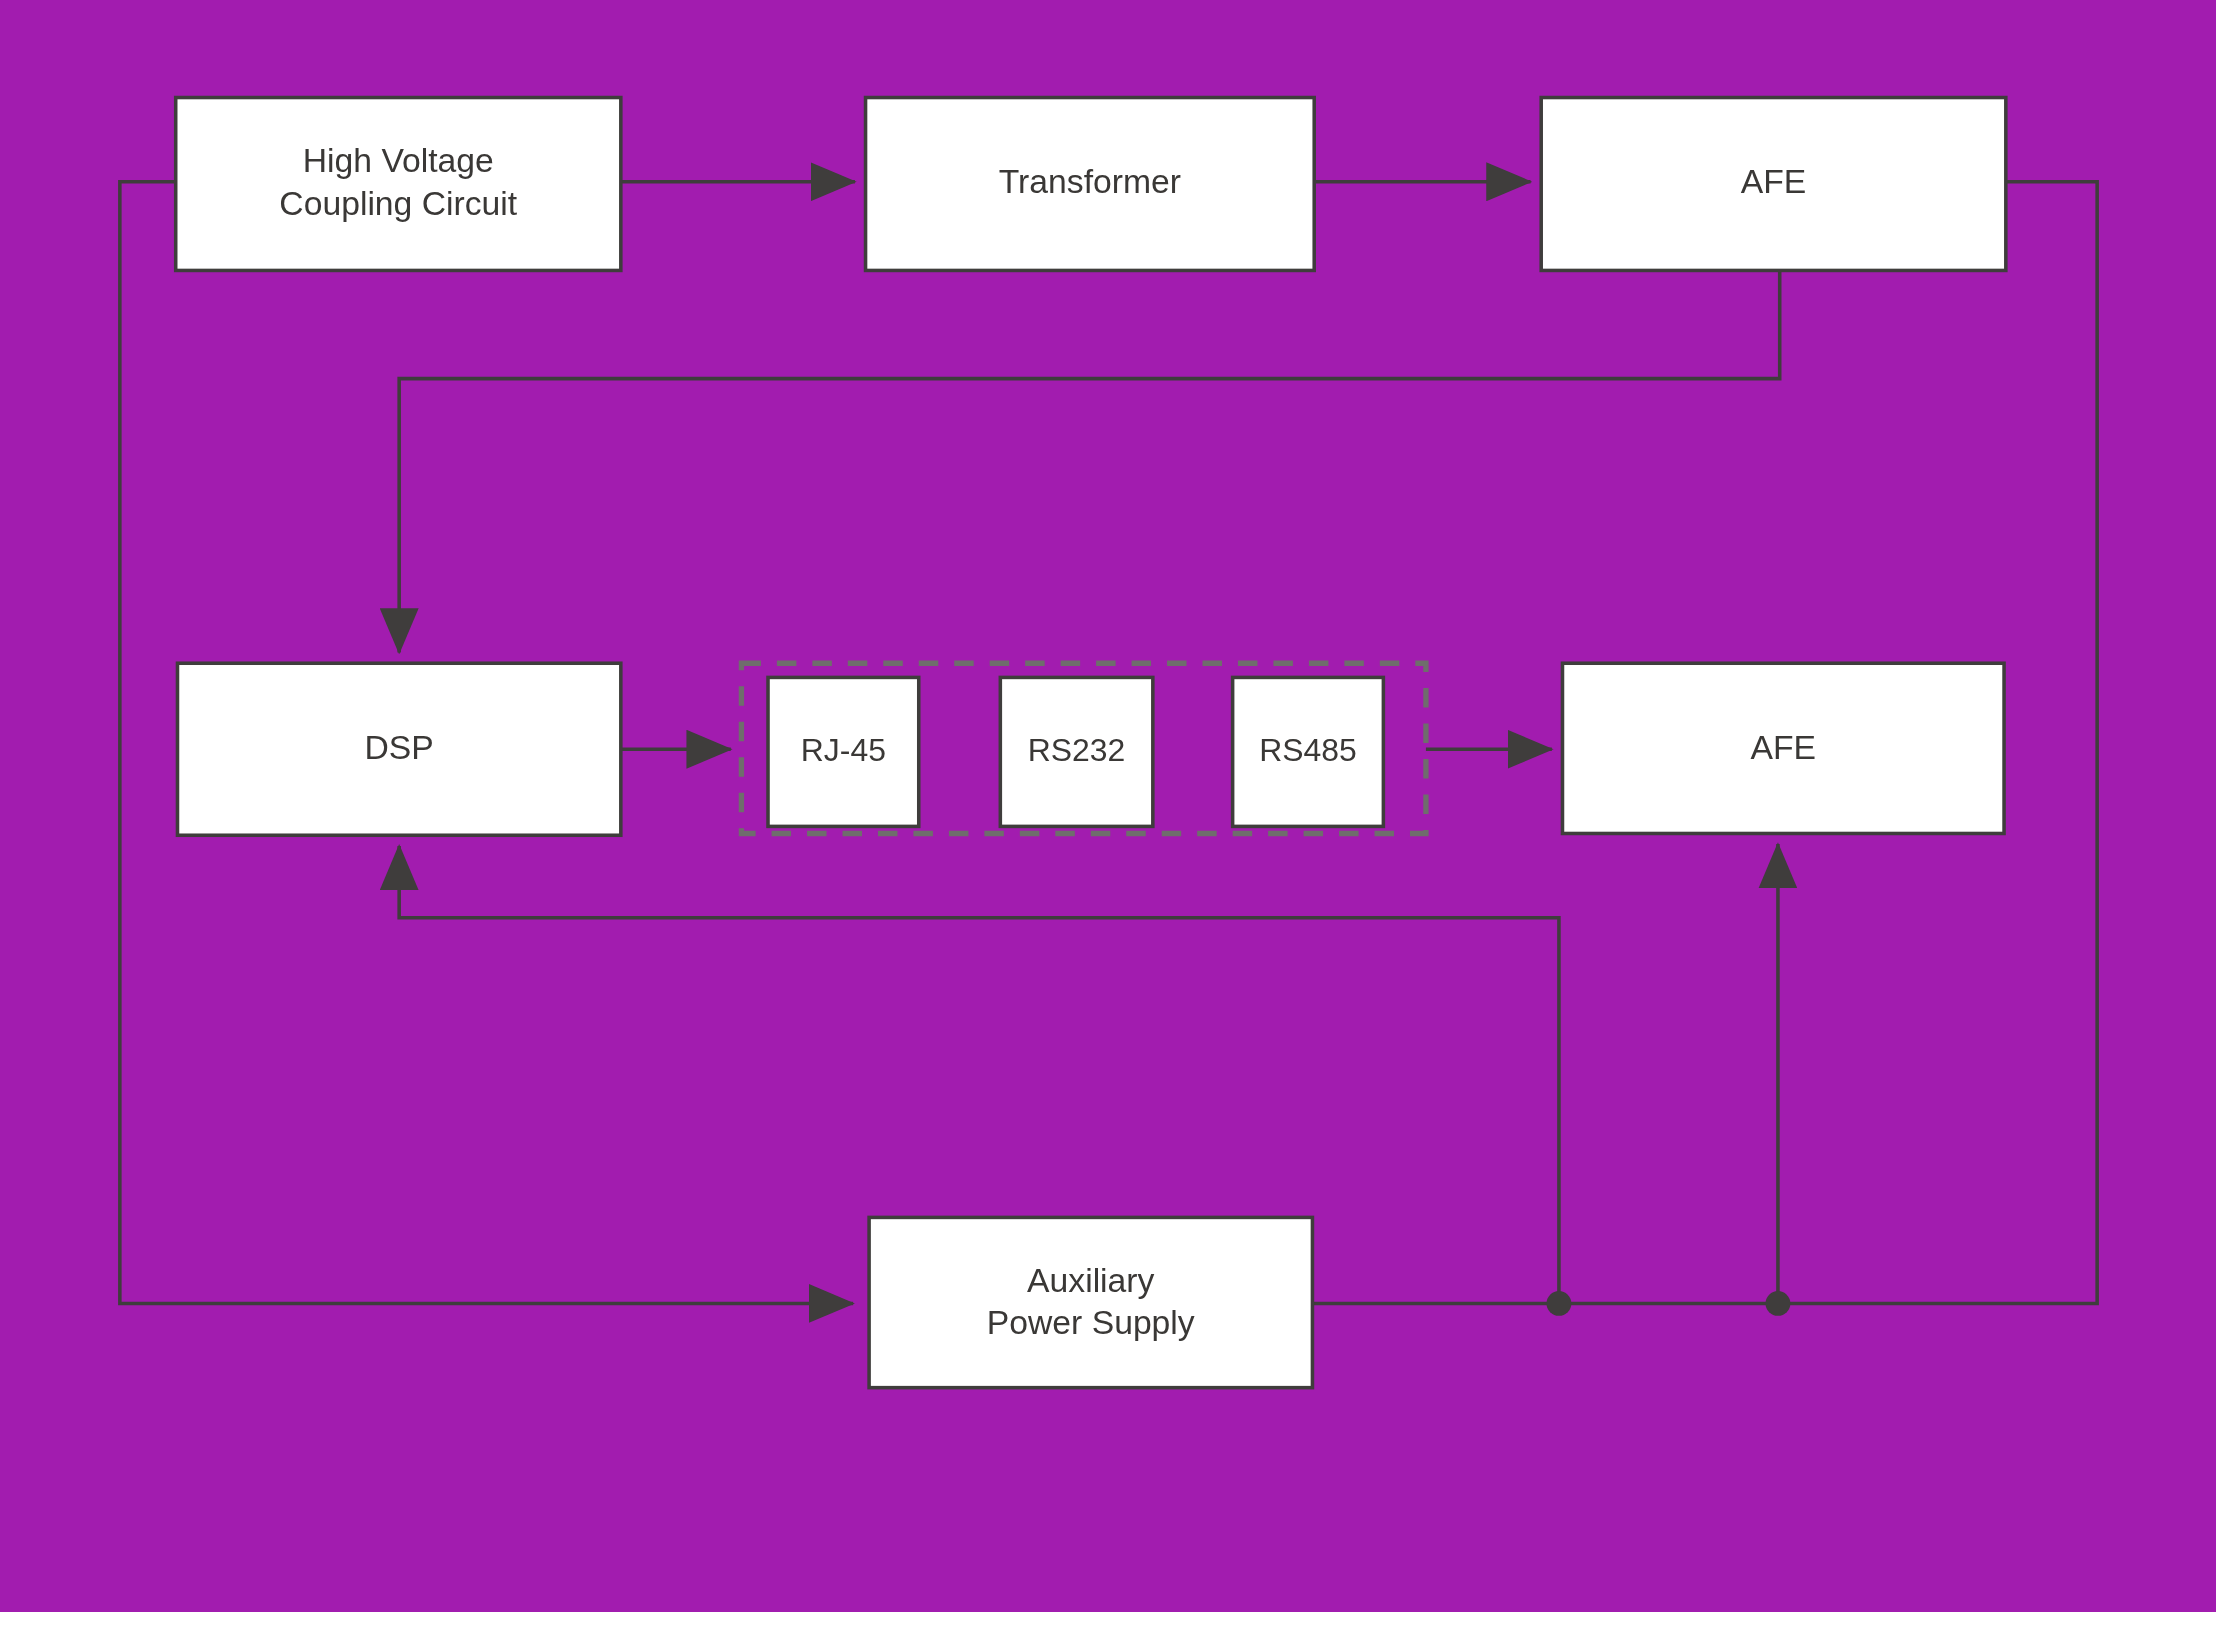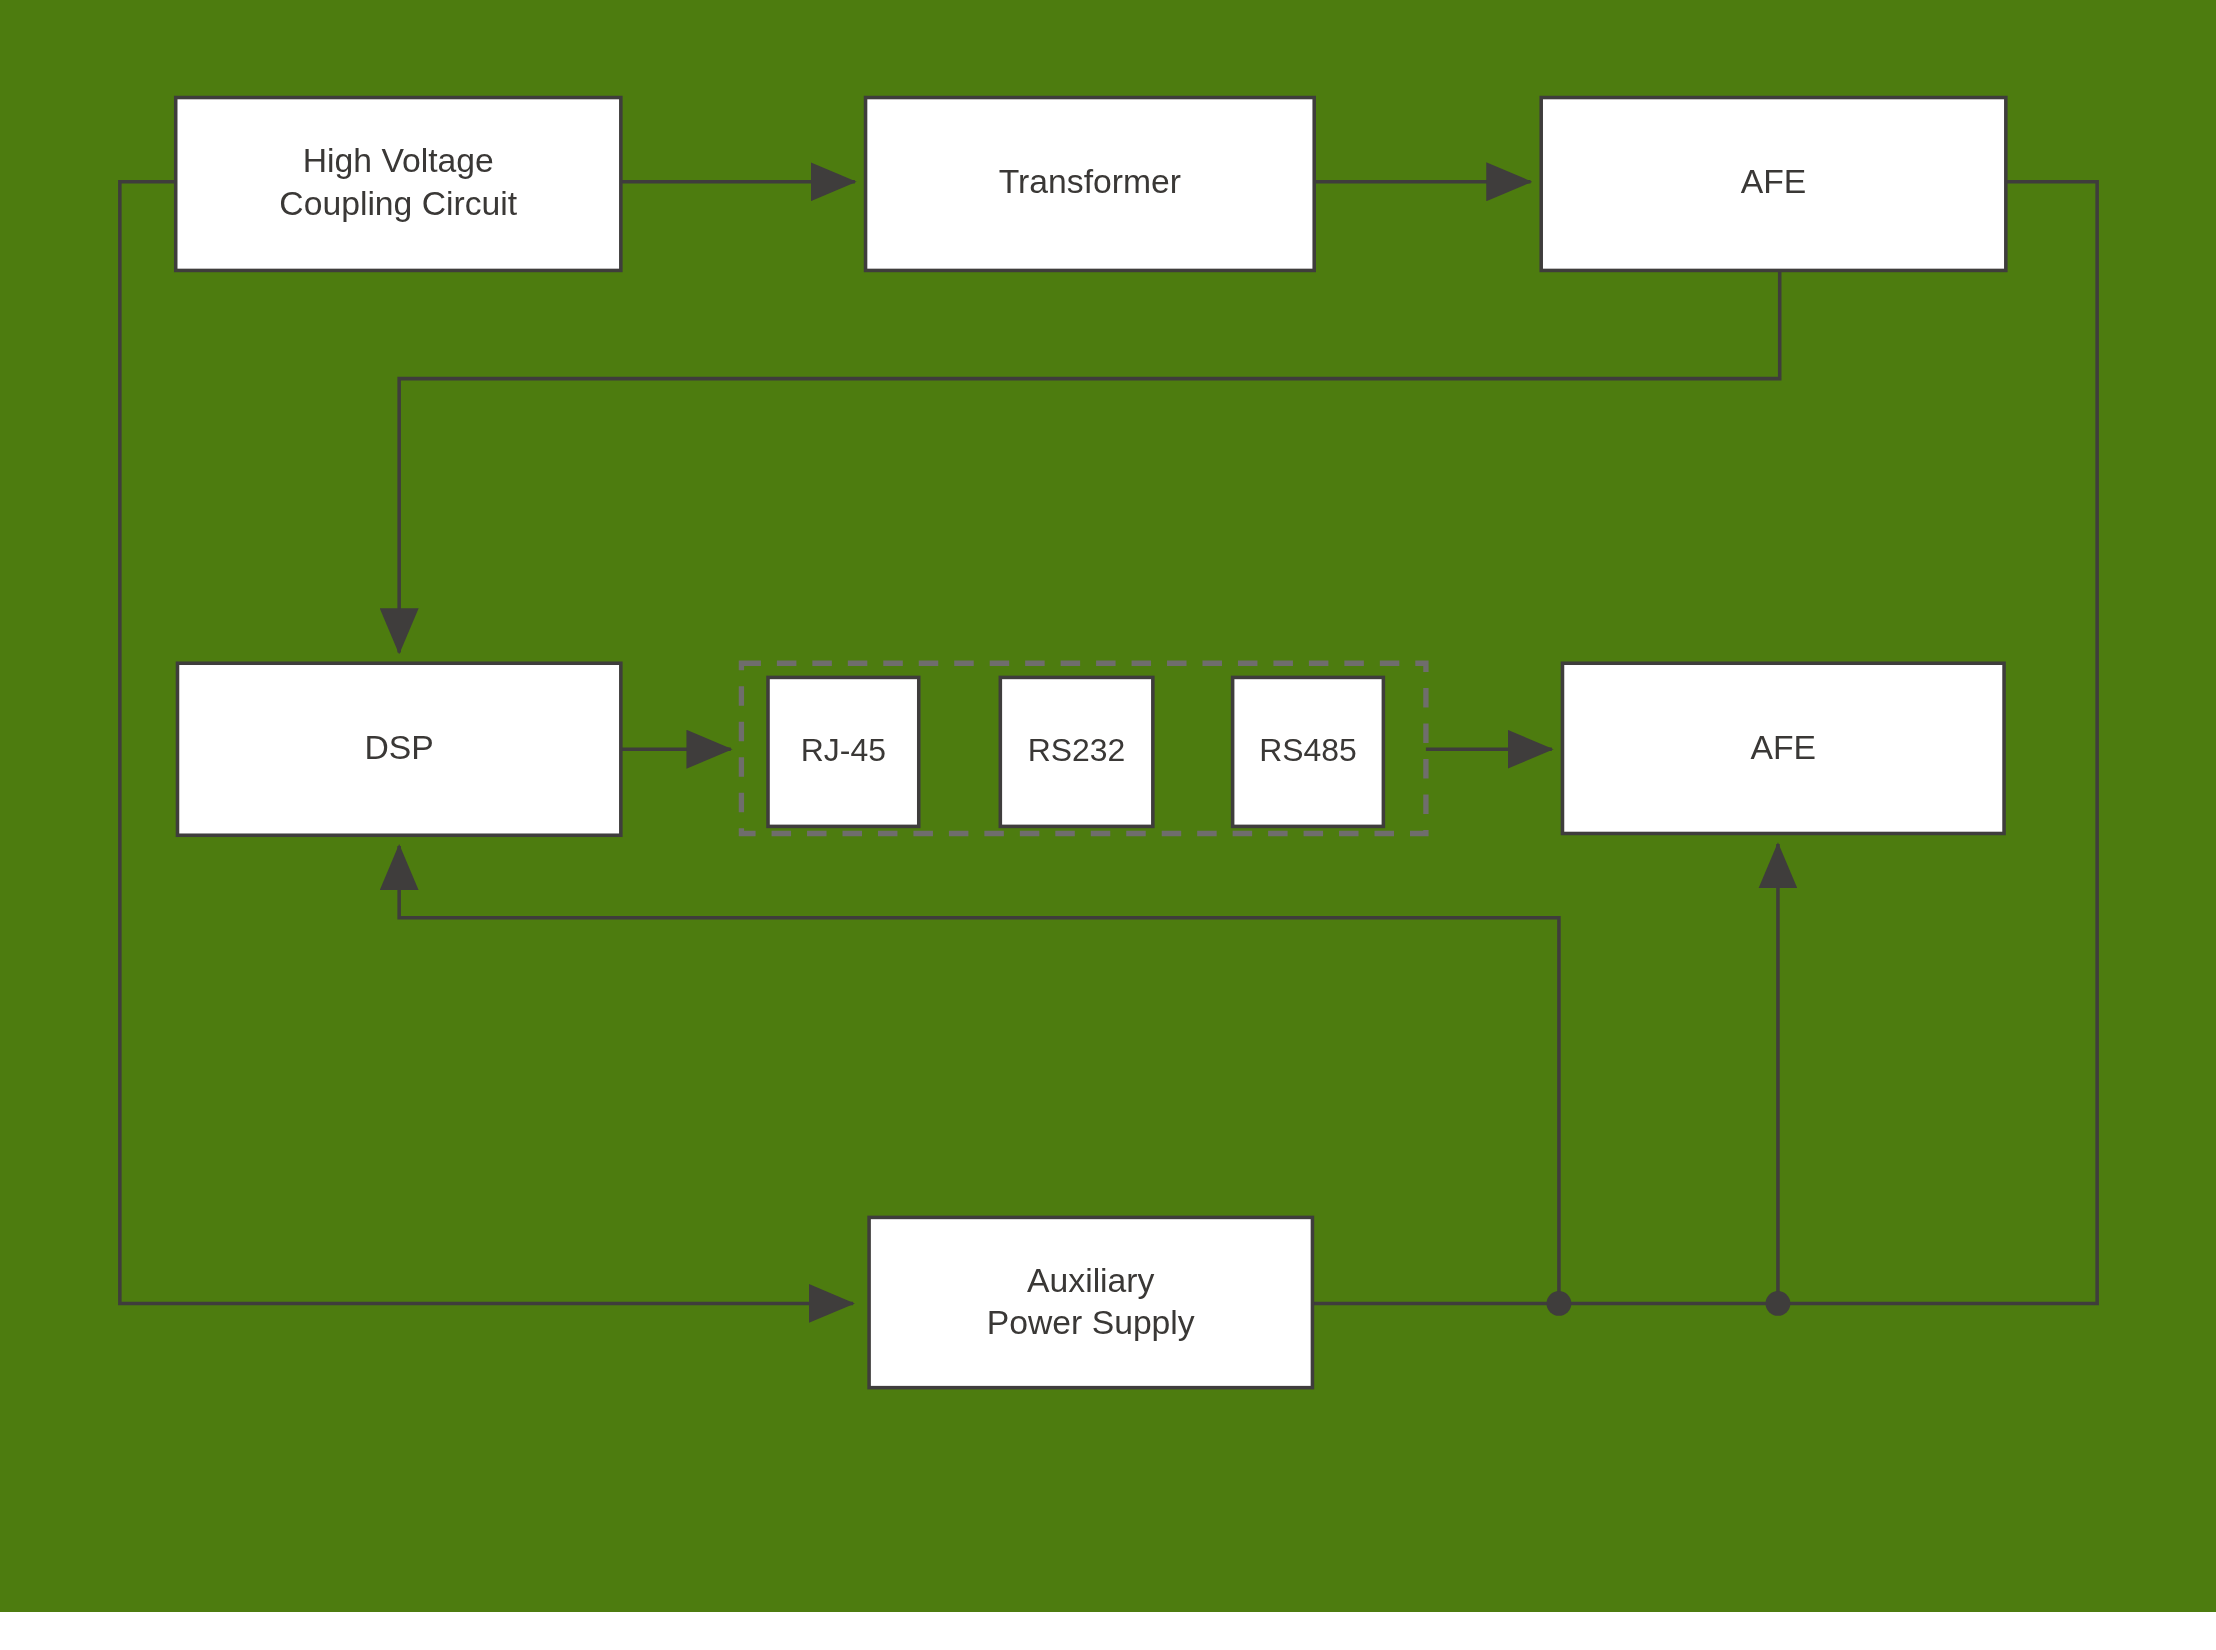--- a/index.html
+++ b/index.html
@@ -10,21 +10,21 @@
   body {
     width: 2217px;
     height: 1651px;
     font-family: "Liberation Sans", sans-serif;
     overflow: hidden;
   }
   #diagram-root {
     position: relative;
     width: 2217px;
     height: 1612px;
-    background: #4d7c0f;
+    background: #a21caf;
     text-align: center;
   }
   svg#diagram-svg {
     display: block;
     width: 2217px;
     height: 1651px;
   }
   .blk-rect {
     fill: #ffffff;
     stroke: #3f3d3c;

